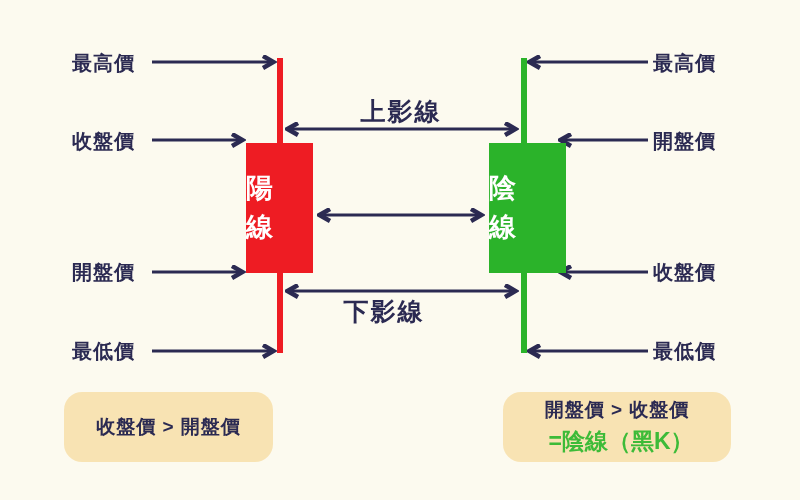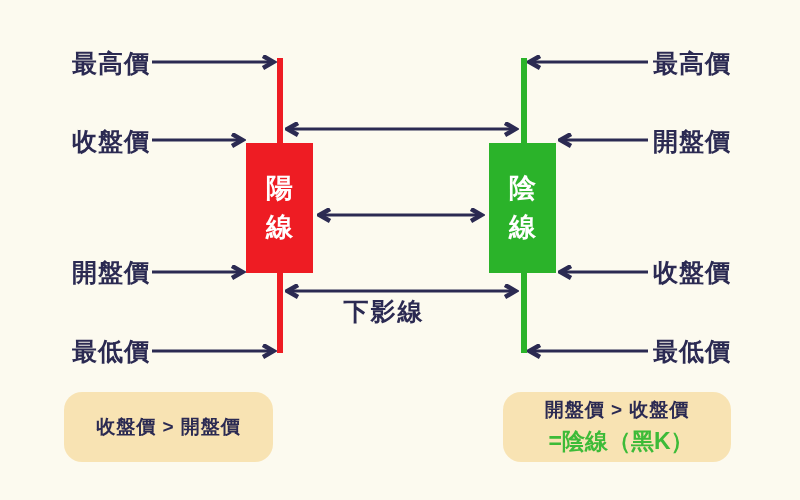--- a/index.html
+++ b/index.html
@@ -15,33 +15,33 @@
   body{font-family:"Liberation Sans","DejaVu Sans",sans-serif;}
   .stage{
     position:relative;width:800px;height:500px;
     background:var(--background);overflow:hidden;
   }
   .arrows-layer{position:absolute;left:0;top:0;width:800px;height:500px;}
   .arrows-layer path{stroke:var(--text);stroke-width:3;fill:none;}
 
   .price-label{
     position:absolute;transform:translateY(-50%);
-    color:var(--text);font-weight:bold;font-size:25px;letter-spacing:1px;
+    color:var(--text);font-weight:bold;font-size:20px;letter-spacing:1px;
     white-space:nowrap;
   }
   .mid-label{
     position:absolute;transform:translate(-50%,-50%);
     color:var(--text);font-weight:bold;font-size:25px;letter-spacing:2px;
     white-space:nowrap;
   }
   .wick{position:absolute;}
   .wick.red{background:var(--red);}
   .wick.green{background:var(--green);}
   .candle-body{
-    position:absolute;display:flex;align-items:center;justify-content:center;
+    position:absolute;display:flex;align-items:center;
   }
   .candle-body.red{background:var(--red);}
   .candle-body.green{background:var(--green);}
   .candle-name{
     width:1em;word-break:break-all;text-align:center;
     color:#ffffff;font-size:27px;font-weight:bold;line-height:1.45;
   }
   .note-box{
     position:absolute;border-radius:18px;background:var(--note-bg);
     display:flex;flex-direction:column;align-items:center;justify-content:center;
@@ -85,29 +85,30 @@
   <div class="price-label" style="left:72px;top:63px">最高價</div>
   <div class="price-label" style="left:72px;top:141px">收盤價</div>
   <div class="price-label" style="left:72px;top:272px">開盤價</div>
   <div class="price-label" style="left:72px;top:351px">最低價</div>
 
   <div class="price-label" style="left:653px;top:63px">最高價</div>
   <div class="price-label" style="left:653px;top:141px">開盤價</div>
   <div class="price-label" style="left:653px;top:272px">收盤價</div>
   <div class="price-label" style="left:653px;top:351px">最低價</div>
 
+  <div class="mid-label" style="left:401px;top:111px">上影線</div>
   <div class="mid-label" style="left:384px;top:311px">下影線</div>
 
   <div class="wick red" style="left:277px;top:58px;width:6px;height:295px"></div>
   <div class="candle-body red" style="left:246px;top:143px;width:67px;height:130px">
     <div class="candle-name">陽線</div>
   </div>
 
   <div class="wick green" style="left:521px;top:58px;width:6px;height:295px"></div>
-  <div class="candle-body green" style="left:489px;top:143px;width:67px;height:130px">
+  <div class="candle-body green" style="left:489px;top:143px;width:77px;height:130px">
     <div class="candle-name">陰線</div>
   </div>
 
   <div class="note-box" style="left:64px;top:392px;width:209px;height:70px">
     <div class="note-condition">收盤價 &gt; 開盤價</div>
   </div>
   <div class="note-box" style="left:503px;top:392px;width:228px;height:70px">
     <div class="note-condition">開盤價 &gt; 收盤價</div>
     <div class="note-result green">=陰線（黑K）</div>
   </div>

